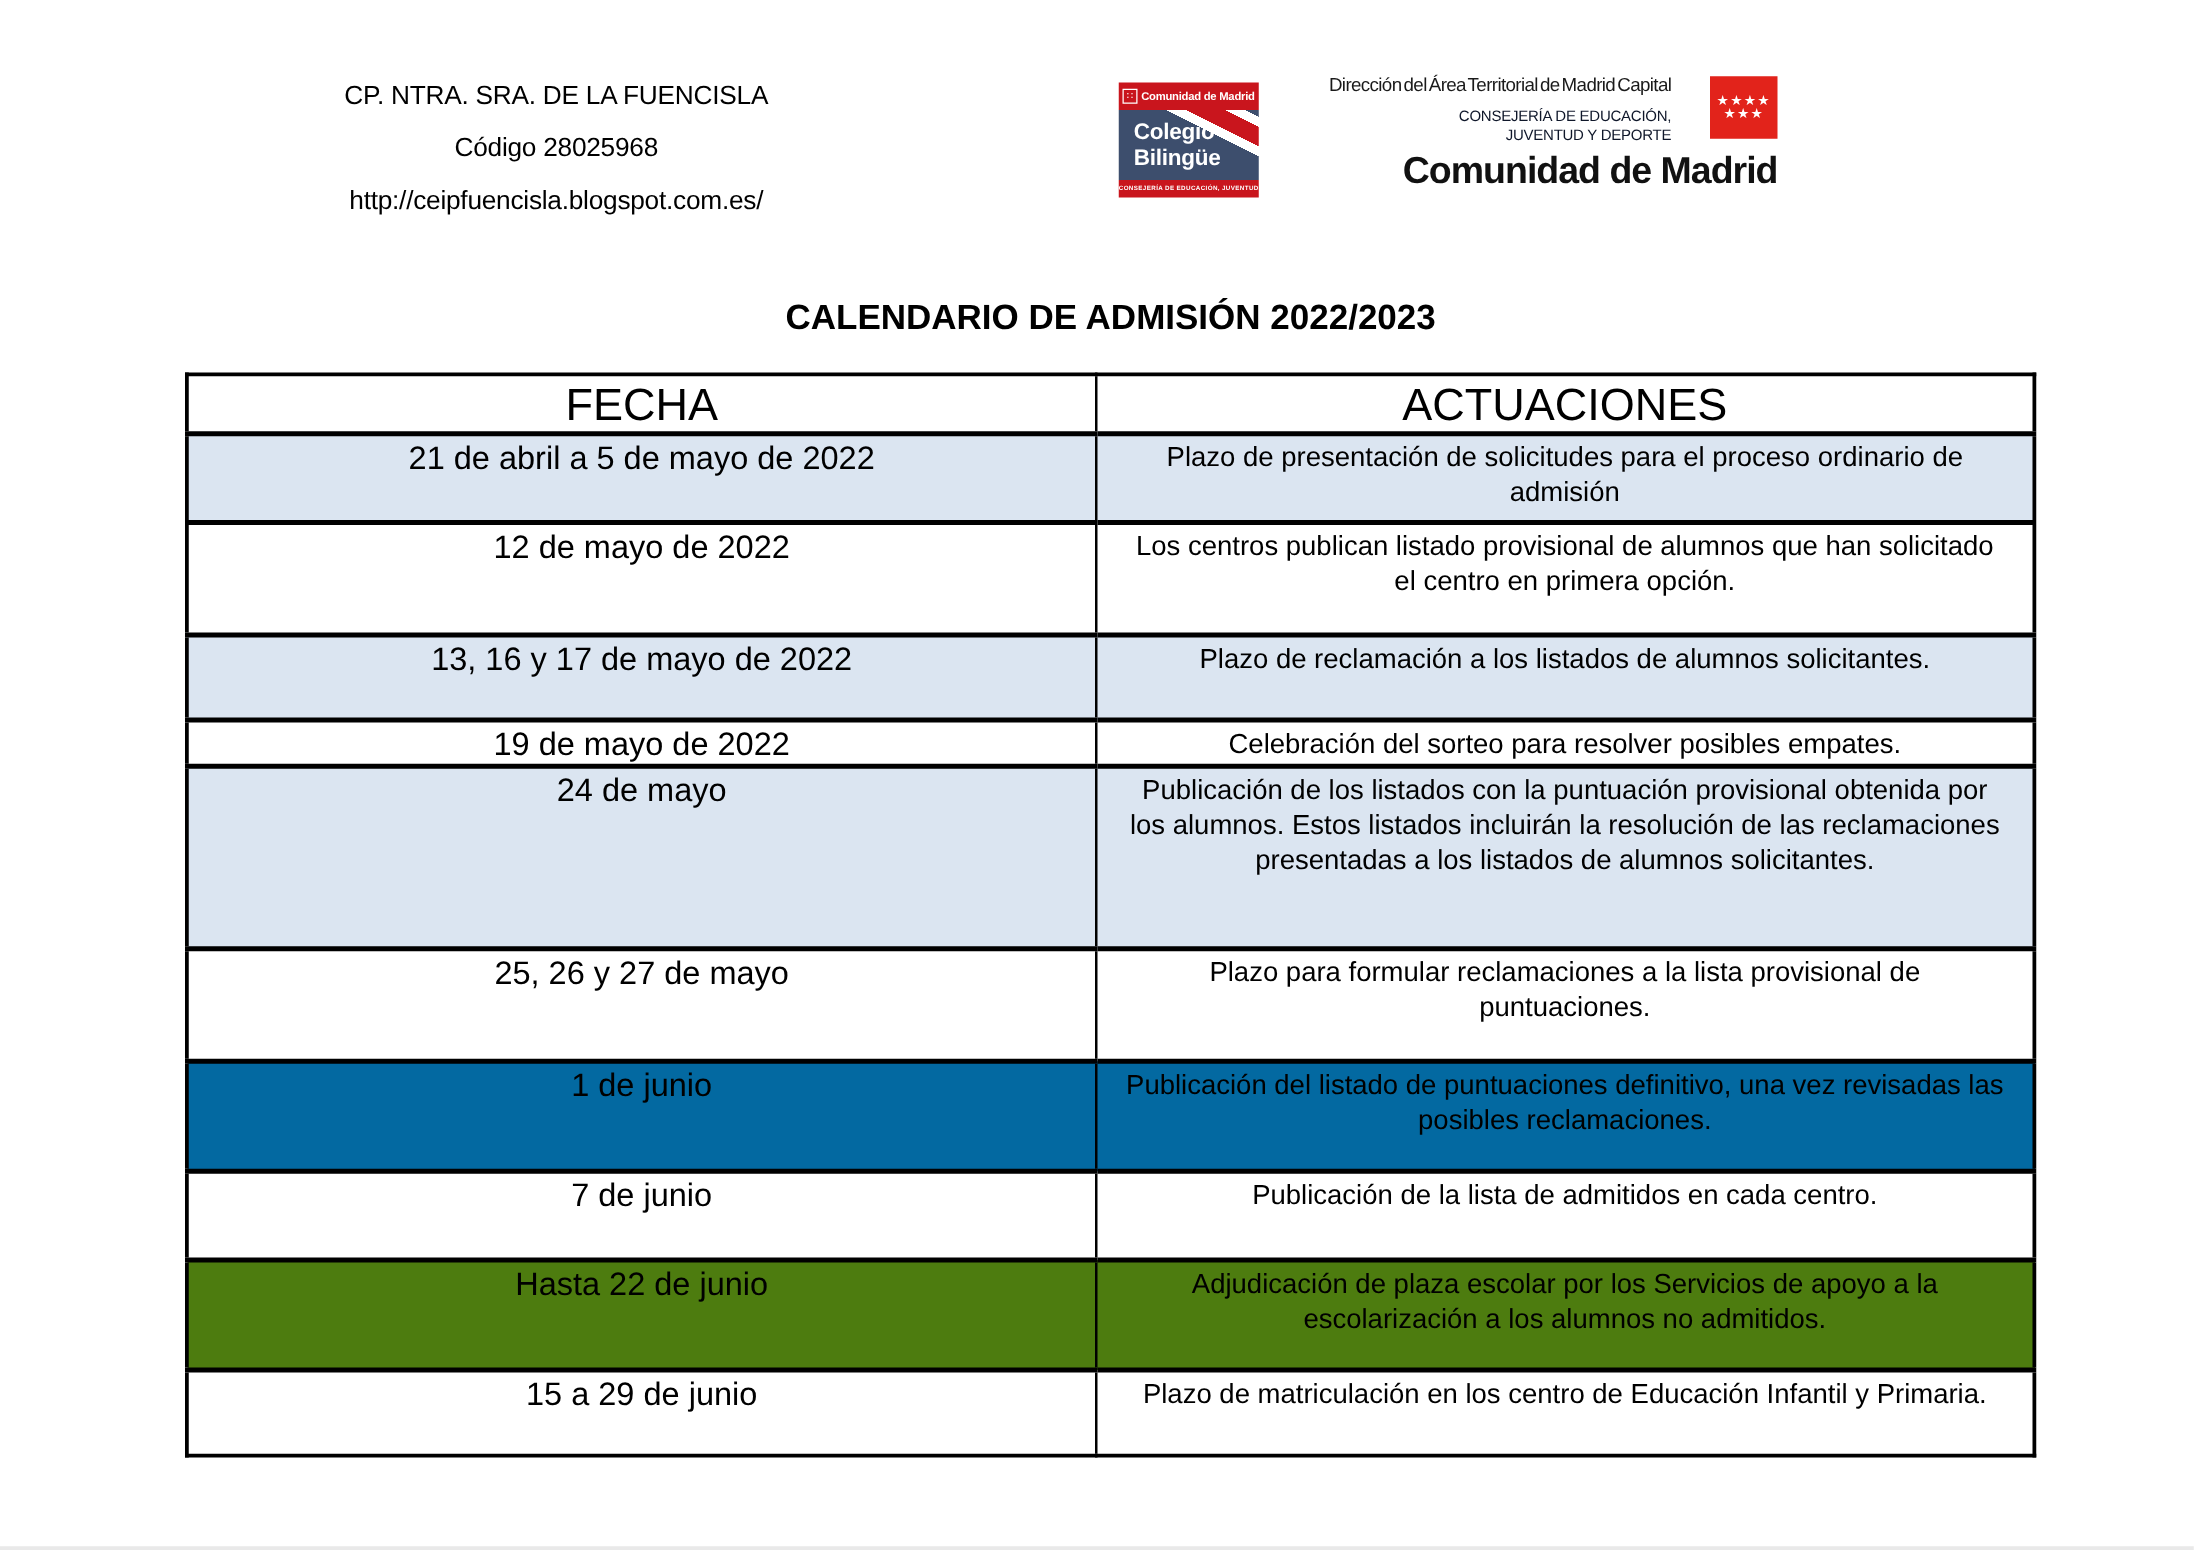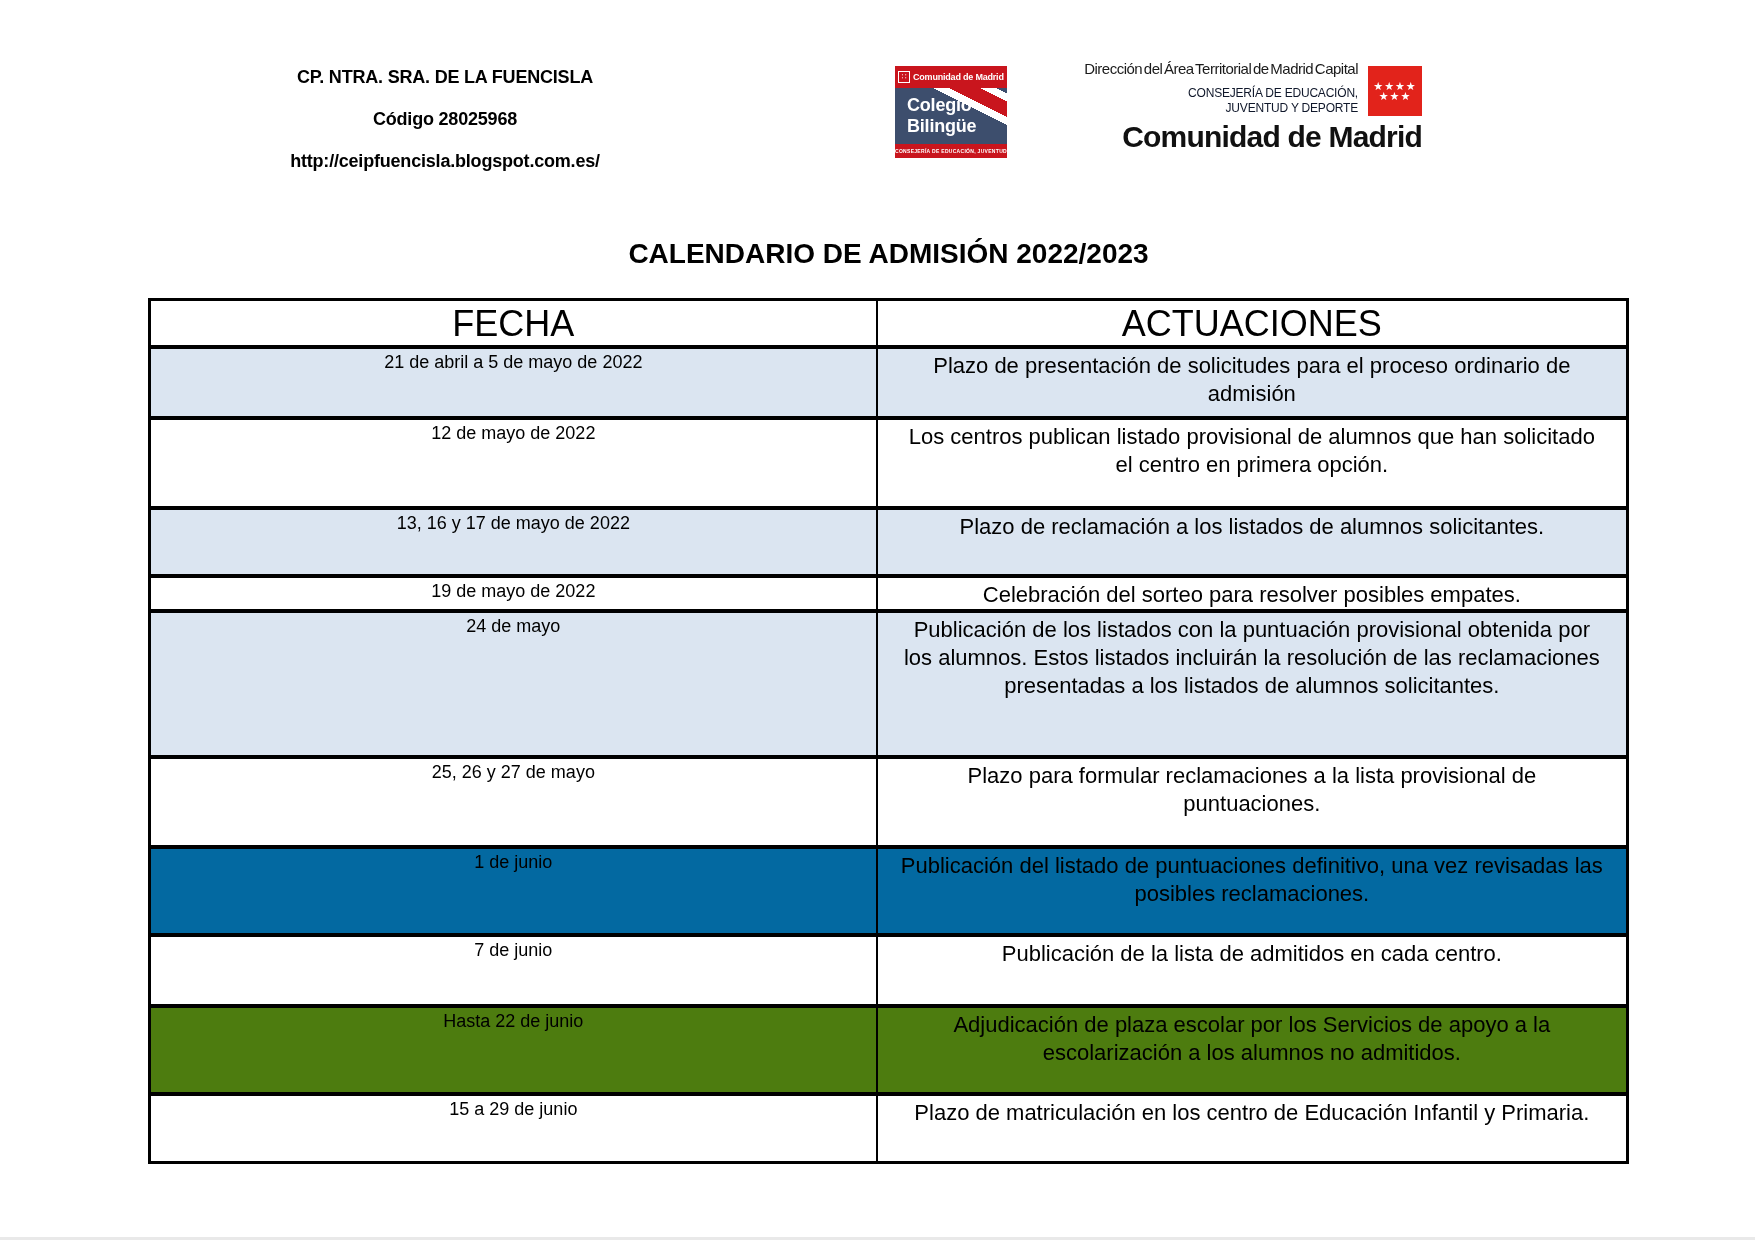--- a/index.html
+++ b/index.html
@@ -7,21 +7,21 @@
     width:1755px;height:1240px;position:relative;overflow:hidden;
     background:#ffffff;
     font-family:"Liberation Sans", sans-serif;
     color:#000;
   }
   .bottom-edge{position:absolute;left:0;bottom:0;width:100%;height:3px;background:#e9e9e9;}
 
   
   .school-info{
     position:absolute;left:140px;top:56px;width:610px;
-    text-align:center;font-weight:bold;font-size:18px;line-height:42px;
+    text-align:center;font-weight:normal;font-size:21px;line-height:42px;
     letter-spacing:-0.2px;
   }
 
   
   .colegio-logo{position:absolute;left:895px;top:66px;width:112px;}
   .cb-top{
     background:#c9151d;height:22px;display:flex;align-items:center;
     padding:0 3px;gap:3px;box-sizing:border-box;
   }
   .cb-flag-icon{
@@ -45,21 +45,21 @@
   .cb-bottom{
     background:#c9151d;height:14px;color:#fff;font-size:5px;font-weight:bold;
     line-height:14px;text-align:center;letter-spacing:0.3px;white-space:nowrap;overflow:hidden;
   }
 
   
   .cam-logo{
     position:absolute;left:1010px;top:56px;width:412px;
     display:flex;flex-direction:column;align-items:flex-end;
   }
-  .cam-top{display:flex;align-items:flex-end;}
+  .cam-top{display:flex;align-items:center;gap:21px;}
   .cam-lines{text-align:right;padding-top:4px;}
   .cam-line1{font-size:15px;color:#1a1a1a;letter-spacing:-0.5px;word-spacing:-2px;white-space:nowrap;}
   .cam-consejeria{margin-top:9px;font-size:12px;color:#0f172a;line-height:15px;letter-spacing:-0.2px;}
   .cam-flag{
     width:54px;height:50px;background:#e2231b;margin-left:10px;flex:0 0 auto;
     display:flex;flex-direction:column;align-items:center;justify-content:center;
     color:#fff;
   }
   .cam-flag div{font-size:11px;line-height:10px;letter-spacing:1px;}
   .cam-brand{
@@ -83,21 +83,21 @@
   .admission-table col.c-act{width:50.8%;}
   .admission-table th, .admission-table td{
     vertical-align:top;text-align:center;padding:0;
   }
   .admission-table th{
     font-size:36px;font-weight:normal;padding-top:2px;
   }
   .admission-table th + th, .admission-table td + td{border-left:2px solid #000;}
   .admission-table tbody td{border-top:4px solid #000;}
   .admission-table thead tr{height:41px;}
-  td.cell-fecha{font-size:18px;padding-top:3px;line-height:1.15;}
+  td.cell-fecha{font-size:26px;padding-top:3px;line-height:1.15;}
   td.cell-act{font-size:22px;padding:3px 20px 0;line-height:1.27;}
   
   tbody tr:nth-child(1){height:71px;}
   tbody tr:nth-child(2){height:90px;}
   tbody tr:nth-child(3){height:68px;}
   tbody tr:nth-child(4){height:34px;}
   tbody tr:nth-child(5){height:146px;}
   tbody tr:nth-child(6){height:90px;}
   tbody tr:nth-child(7){height:88px;}
   tbody tr:nth-child(8){height:71px;}

